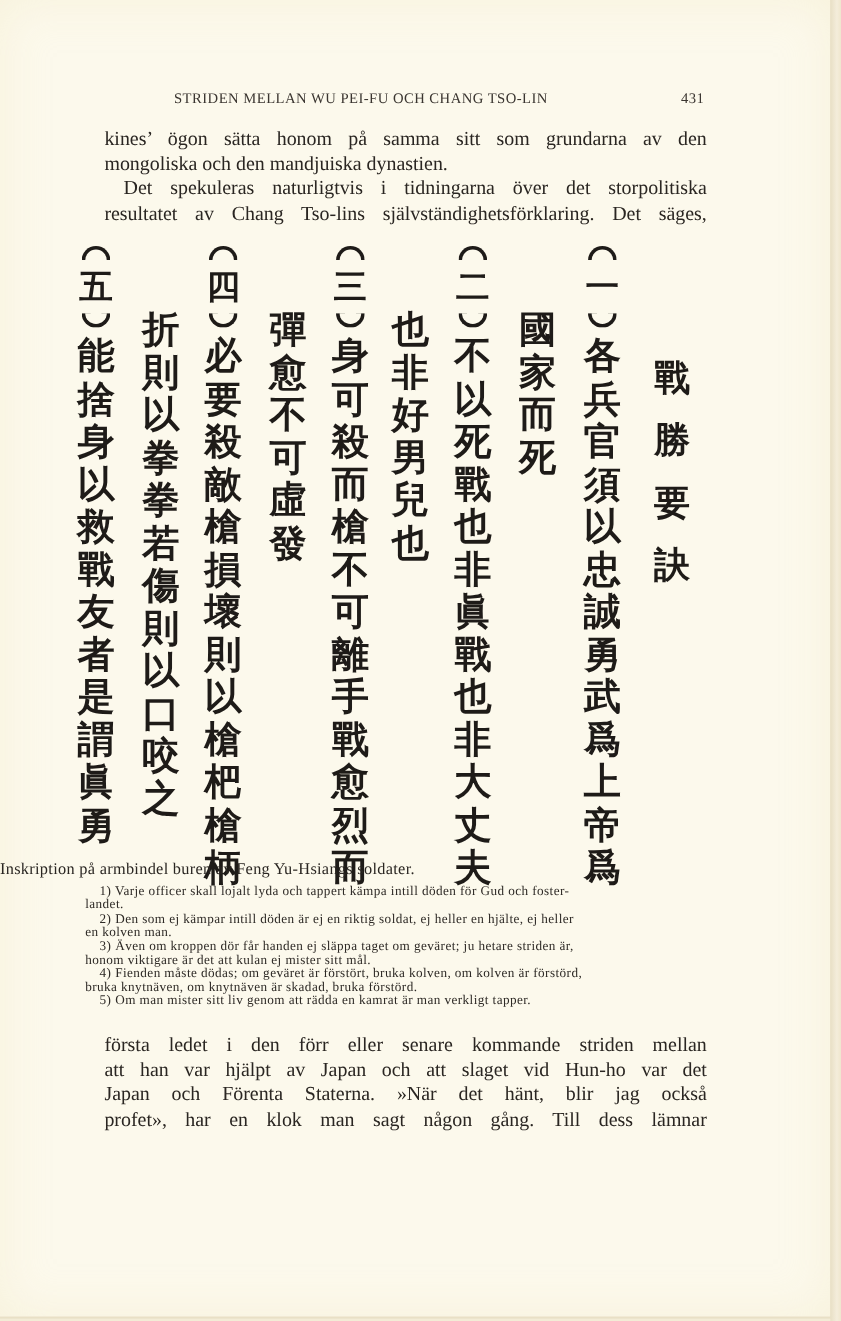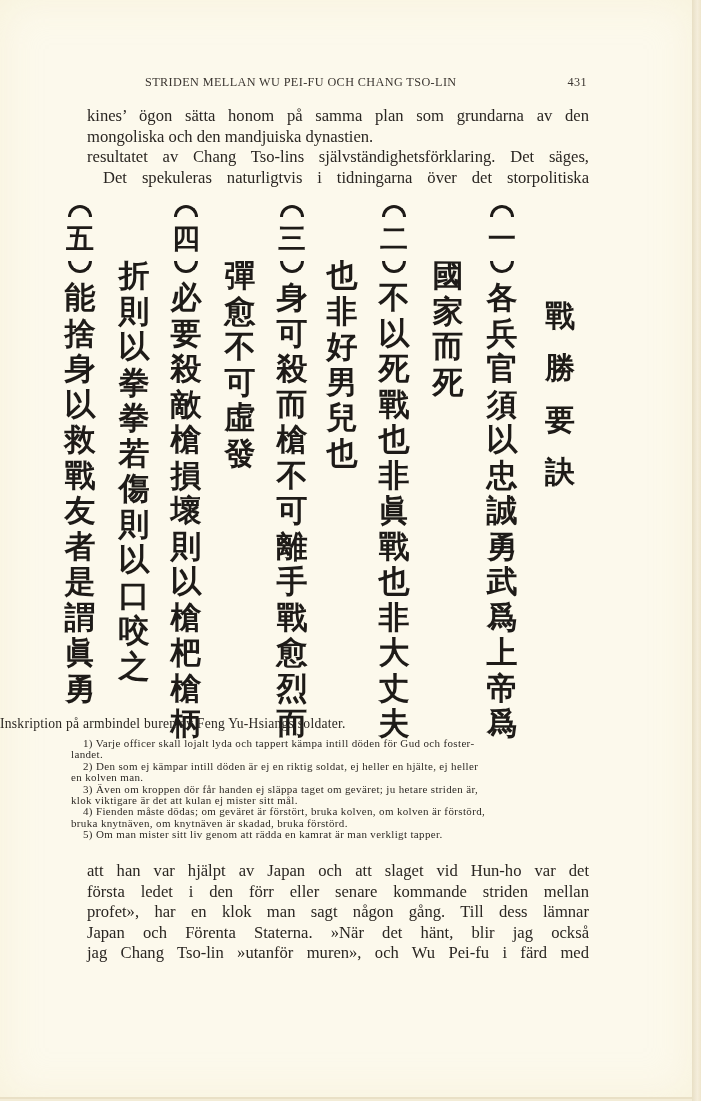--- a/index.html
+++ b/index.html
@@ -188,24 +188,24 @@
 <body>
 
 <div class="page serif">
 
   <div class="running-head">
     <span class="title">STRIDEN MELLAN WU PEI-FU OCH CHANG TSO-LIN</span>
     <span class="pageno">431</span>
   </div>
 
   <div class="body-text" id="intro">
-    <span class="line just">kines’ ögon sätta honom på samma plan som grundarna av den</span>
+    <span class="line just">kines’ ögon sätta honom på samma sitt som grundarna av den</span>
     <span class="line left">mongoliska och den mandjuiska dynastien.</span>
+    <span class="line just" style="padding-left:16px">Det spekuleras naturligtvis i tidningarna över det storpolitiska</span>
     <span class="line just">resultatet av Chang Tso-lins självständighetsförklaring. Det säges,</span>
-    <span class="line just" style="padding-left:16px">Det spekuleras naturligtvis i tidningarna över det storpolitiska</span>
   </div>
 
   <div class="inscription">
 
     <div class="cjk-cont title-col" style="left:490px; top:92px;">
       <span class="cjk-char">戰</span>
       <span class="cjk-char">勝</span>
       <span class="cjk-char">要</span>
       <span class="cjk-char">訣</span>
     </div>
@@ -361,34 +361,33 @@
     <p>landet.</p>
     <p>
       <span class="note-num">2)</span>
       <span>Den som ej kämpar intill döden är ej en riktig soldat, ej heller en hjälte, ej heller</span>
     </p>
     <p>en kolven man.</p>
     <p>
       <span class="note-num">3)</span>
       <span>Även om kroppen dör får handen ej släppa taget om geväret; ju hetare striden är,</span>
     </p>
-    <p>klok viktigare är det att kulan ej mister sitt mål.</p>
+    <p>honom viktigare är det att kulan ej mister sitt mål.</p>
     <p>
       <span class="note-num">4)</span>
       <span>Fienden måste dödas; om geväret är förstört, bruka kolven, om kolven är förstörd,</span>
     </p>
     <p>bruka knytnäven, om knytnäven är skadad, bruka förstörd.</p>
     <p>
       <span class="note-num">5)</span>
       <span>Om man mister sitt liv genom att rädda en kamrat är man verkligt tapper.</span>
     </p>
   </div>
 
   <div class="body-text" id="continuation">
+    <span class="line just">första ledet i den förr eller senare kommande striden mellan</span>
     <span class="line just">att han var hjälpt av Japan och att slaget vid Hun-ho var det</span>
-    <span class="line just">första ledet i den förr eller senare kommande striden mellan</span>
+    <span class="line just">Japan och Förenta Staterna. »När det hänt, blir jag också</span>
     <span class="line just">profet», har en klok man sagt någon gång. Till dess lämnar</span>
-    <span class="line just">Japan och Förenta Staterna. »När det hänt, blir jag också</span>
-    <span class="line just">jag Chang Tso-lin »utanför muren», och Wu Pei-fu i färd med</span>
   </div>
 </div>
 
 <div class="edge-strip"></div>
 
 </body></html>

